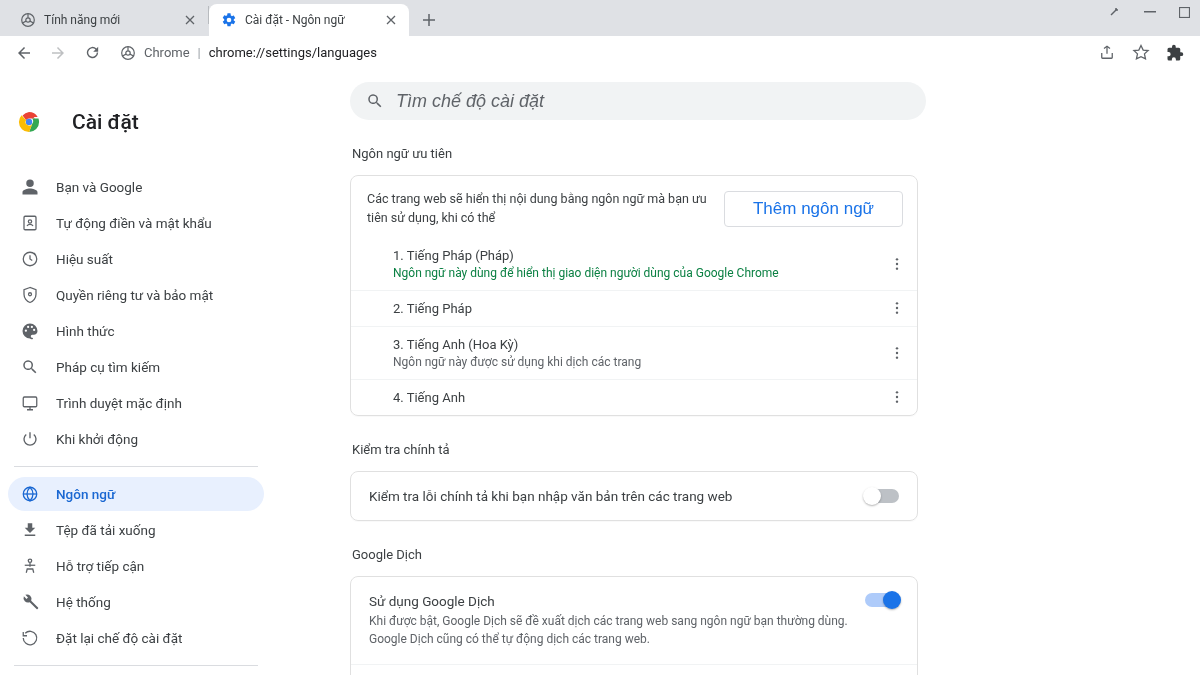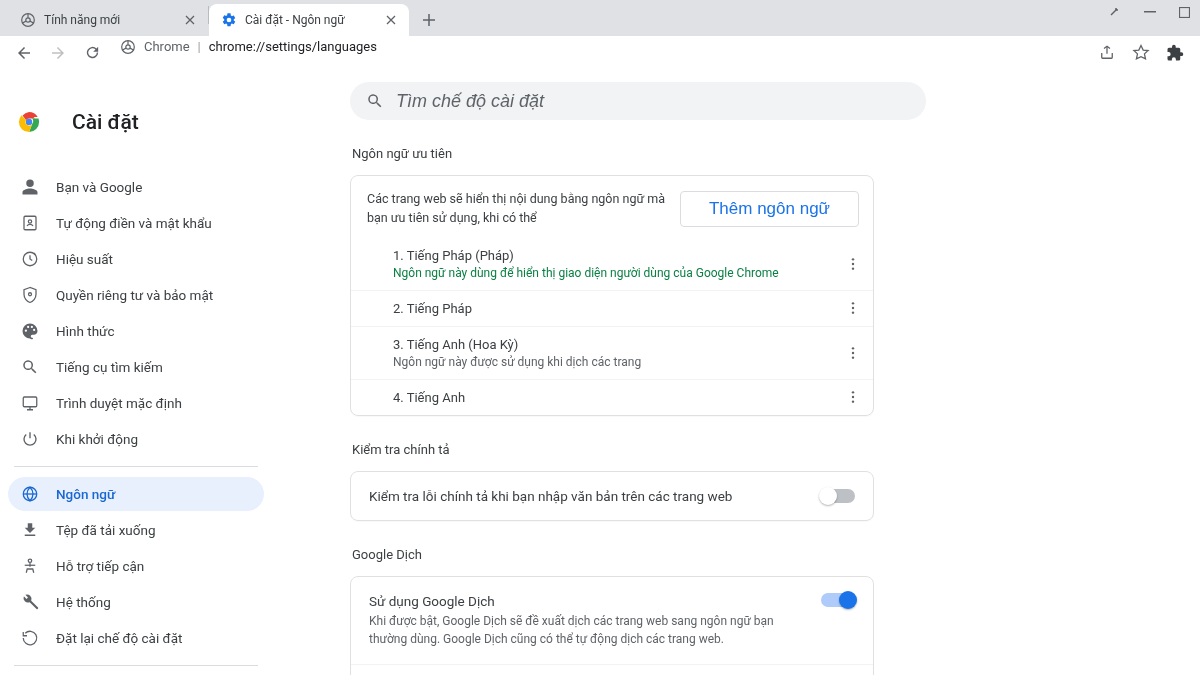--- a/index.html
+++ b/index.html
@@ -24,21 +24,21 @@
   .tab.inactive{background:transparent;}
   .tab.active{background:#fff;}
   .tab .favicon{width:16px;height:16px;flex:0 0 16px;display:flex;align-items:center;justify-content:center;}
   .tab .title{white-space:nowrap;overflow:hidden;text-overflow:ellipsis;flex:1;}
   .tab .close{width:16px;height:16px;display:flex;align-items:center;justify-content:center;color:#5f6368;border-radius:50%;}
   .divider-vert{width:1px;height:18px;background:#b8bbbf;align-self:center;margin-bottom:6px;}
   .newtab{width:28px;height:28px;display:flex;align-items:center;justify-content:center;margin-left:6px;margin-bottom:2px;color:#5f6368;}
 
   .toolbar{height:34px;background:#fff;border-bottom:1px solid #fff;display:flex;align-items:center;padding:0 10px;gap:6px;}
   .navbtn{width:28px;height:28px;display:flex;align-items:center;justify-content:center;color:#5f6368;border-radius:50%;}
-  .addr{flex:0 0 auto;display:flex;gap:8px;height:28px;padding:0 8px;color:#5f6368;}
+  .addr{flex:0 0 auto;display:flex;align-items:center;gap:8px;height:28px;padding:0 8px;color:#5f6368;}
   .addr .site{color:#5f6368;}
   .addr .path{color:#202124;}
   .addr .sep{color:#9aa0a6;}
   .spacer{flex:1;}
   .righticons{display:flex;align-items:center;gap:16px;color:#5f6368;padding-right:6px;}
 
   .content{display:flex;height:calc(675px - 36px - 34px);}
   .left{width:272px;padding:16px 8px 16px 8px;overflow:hidden;}
   .brand{display:flex;align-items:center;gap:14px;padding:6px 8px 18px 10px;}
   .brand .logo{width:22px;height:22px;}
@@ -52,21 +52,21 @@
   .ext-launch{width:16px;height:16px;}
 
   .main{flex:1;padding:12px 0 0 0;overflow-y:auto;}
   .main-inner{width:640px;margin-left:78px;}
   .search-wrap{width:576px;margin-bottom:26px;}
   .search{height:38px;background:#f1f3f4;border-radius:40px;display:flex;align-items:center;gap:10px;padding:0 16px;color:#5f6368;}
   .search input{border:none;background:transparent;outline:none;font-size:18px;flex:1;color:#be185d;font-style:italic;}
   .search input::placeholder{color:#5f6368;}
 
   .section-title{font-size:13px;color:#3c4043;margin:0 0 14px 2px;}
-  .card{border:1px solid var(--card-border);border-radius:8px;width:524px;margin-bottom:26px;box-shadow:0 1px 1px rgba(60,64,67,.03);}
+  .card{border:1px solid var(--card-border);border-radius:8px;width:568px;margin-bottom:26px;box-shadow:0 1px 1px rgba(60,64,67,.03);}
   .lang-intro{display:flex;align-items:center;gap:8px;padding:14px 14px 10px 16px;}
   .lang-intro .txt{font-size:12.5px;color:#3c4043;line-height:1.5;}
   .add-btn{border:1px solid var(--border);border-radius:4px;color:var(--blue);font-size:17px;padding:7px 28px;background:#fff;white-space:nowrap;}
   .lang-list{}
   .lang-item{display:flex;align-items:center;padding:10px 14px 10px 42px;position:relative;}
   .lang-item + .lang-item{border-top:1px solid #f1f3f4;}
   .lang-item .primary{font-size:13px;color:#3c4043;}
   .lang-item .secondary{font-size:12px;color:var(--muted);margin-top:3px;}
   .lang-item .secondary.green{color:var(--green);}
   .lang-item .dots{position:absolute;right:12px;top:50%;transform:translateY(-50%);color:#5f6368;}
@@ -251,21 +251,21 @@
             </svg>
           </span>
           <span>Hình thức</span>
         </div>
         <div class="nav-item">
           <span class="icon">
             <svg width="18" height="18" viewBox="0 0 24 24" fill="currentColor">
               <path d="M15.5 14h-.79l-.28-.27a6.5 6.5 0 1 0-.7.7l.27.28v.79l5 4.99L20.49 19l-4.99-5Zm-6 0A4.5 4.5 0 1 1 14 9.5 4.49 4.49 0 0 1 9.5 14Z"></path>
             </svg>
           </span>
-          <span>Tiếng cụ tìm kiếm</span>
+          <span>Pháp cụ tìm kiếm</span>
         </div>
         <div class="nav-item">
           <span class="icon">
             <svg width="18" height="18" viewBox="0 0 24 24" fill="none" stroke="currentColor" stroke-width="1.7">
               <rect x="3" y="4" width="18" height="13" rx="1.5"></rect>
               <path d="M8 21h8M12 17v4"></path>
             </svg>
           </span>
           <span>Trình duyệt mặc định</span>
         </div>

